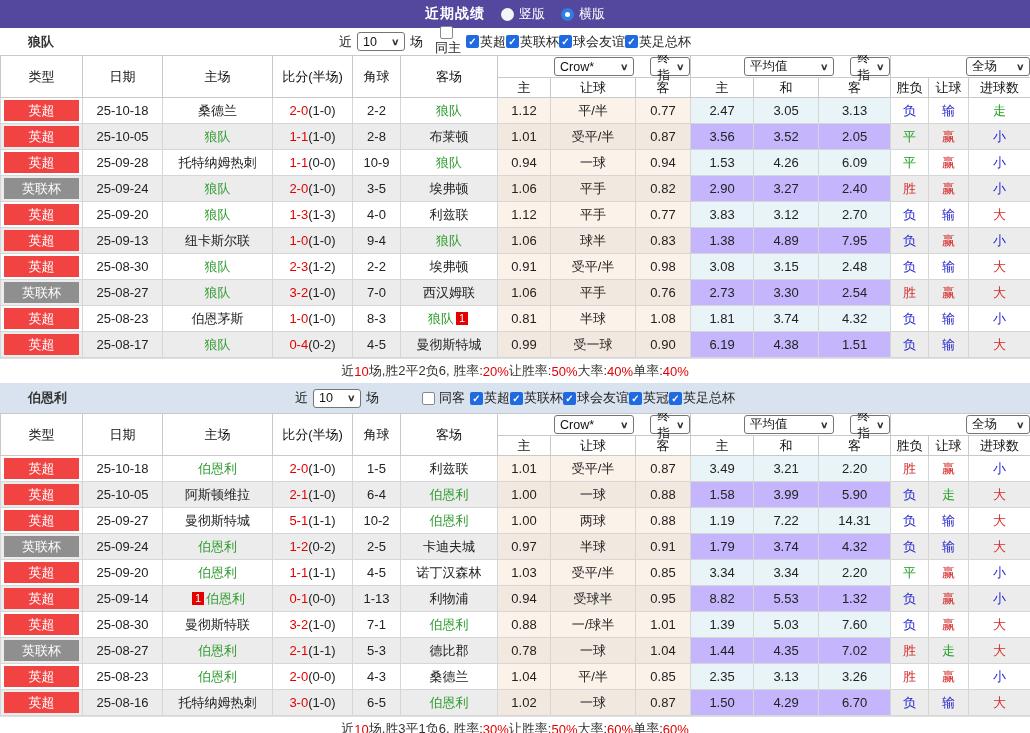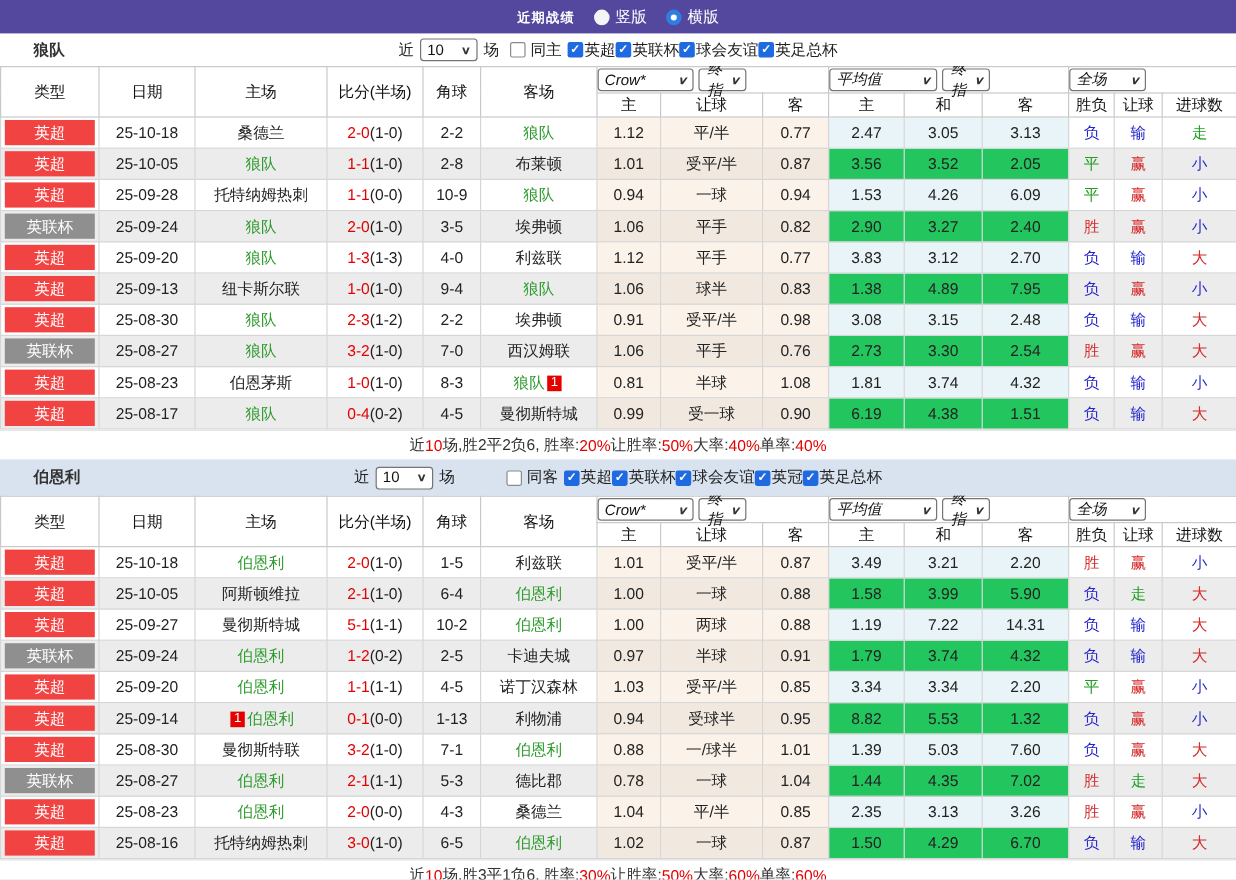--- a/index.html
+++ b/index.html
@@ -8,21 +8,21 @@
     width:1030px; height:733px; overflow:hidden;
     background:#d9e2ef;
     font-family:"Liberation Sans", sans-serif;
     font-size:13px; color:#222;
   }
   
   .topbar {
     height:28px; background:#53489e; color:#fff;
     display:flex; align-items:center; justify-content:center; gap:16px;
   }
-  .topbar .title { font-weight:bold; font-size:11px; letter-spacing:1px; }
+  .topbar .title { font-weight:bold; font-size:14px; letter-spacing:1px; }
   .rad { display:inline-flex; align-items:center; gap:5px; cursor:pointer; font-size:13px; }
   .radio { width:13px; height:13px; border-radius:50%; display:inline-block; }
   .radio.off { background:#f5f5f5; }
   .radio.on { width:13px; height:13px; background:#fff; border:4px solid #2f7de1; }
   
   .sect-head { height:27px; background:#fff; display:flex; align-items:center; position:relative; }
   .sect-head.band { height:30px; background:#d9e2ef; }
   .team-name { position:absolute; left:28px; font-weight:bold; color:#333; font-size:13px; }
   .filters { margin:0 auto; display:flex; align-items:center; gap:5px; color:#222; }
   .filters .lgs { display:flex; align-items:center; }
@@ -37,38 +37,38 @@
          padding:0 5px; height:19px; font-size:12.5px; color:#111; cursor:pointer; }
   .sel .chev { font-size:9px; font-weight:bold; color:#333; margin-left:6px; transform:scaleX(1.3); }
   .w46{width:48px}.w80{width:80px}.w58{width:40px}.w88{width:90px}.w62{width:64px}
   
   table { border-collapse:collapse; table-layout:fixed; width:1030px; background:#fff; }
   thead th { border:1px solid #c9c9c9; font-weight:normal; font-size:13px; height:20px; padding:0; background:#fff; color:#111; }
   thead .grp { height:22px; }
   tbody td { border:1px solid #d6d6d6; text-align:center; height:25px; padding:0; font-size:13px; color:#222; }
   tr.alt td { background:#ececec; }
   td.warm { background:#fbf2e9;margin-left:20px; }  tr.alt td.warm { background:#f1e8df; }
-  td.cool { background:#e9f4f8; }  tr.alt td.cool { background:#22c55e; }
+  td.cool { background:#e9f4f8; }  tr.alt td.cool { background:#c4b5fd; }
   .badge { display:block; margin:2px 3px; height:21px; line-height:21px; color:#fff; font-size:13px; }
   .badge.red  { background:#f24343; }
   .badge.gray { background:#8f8f8f; }
   .t-green { color:#2e9b2e; }
   .t-link { cursor:pointer;text-align:center; }
   .sc { color:#e50000; }
   .hf { color:#222; }
   .res-red { color:#d52b2b; }
   .res-blue { color:#2525cd; }
   .res-green { color:#1f9e1f; }
   .num-badge { display:inline-block; background:#e50000; color:#fff; font-size:11px;
                line-height:13px; padding:0 3px; margin:0 2px; vertical-align:1px; }
   .summary { height:25px; background:#fff; display:flex; align-items:center; justify-content:center;
              font-size:13px; border-top:1px solid #e0e0e0; }
   .summary .r { color:#e50000; }
   .summary .k { color:#333; }
-  .hgroup { display:flex; align-items:center; justify-content:flex-start; gap:4px;font-style:italic; }
+  .hgroup { display:flex; align-items:center; justify-content:flex-end; gap:16px; }
 </style>
 </head>
 <body>
 
 <div class="topbar">
   <span class="title">近期战绩</span>
   <label class="rad">
     <span class="radio off"></span>
     <span>竖版</span>
   </label>
@@ -81,21 +81,21 @@
 <div>
   <div class="sect-head">
     <span class="team-name">狼队</span>
     <div class="filters">
       <span>近</span>
       <span class="sel w46">
         <span>10</span>
         <span class="chev">∨</span>
       </span>
       <span>场</span>
-      <label class="lg" style="margin-left:4px;">
+      <label class="lg" style="margin-left:4px;flex-direction:column;">
         <span class="cb off"></span>
         <span style="margin-left:3px;">同主</span>
       </label>
       <span class="lgs">
           <label class="lg">
             <span class="cb on">✓</span>
             <span>英超</span>
           </label>
           <label class="lg">
             <span class="cb on">✓</span>

